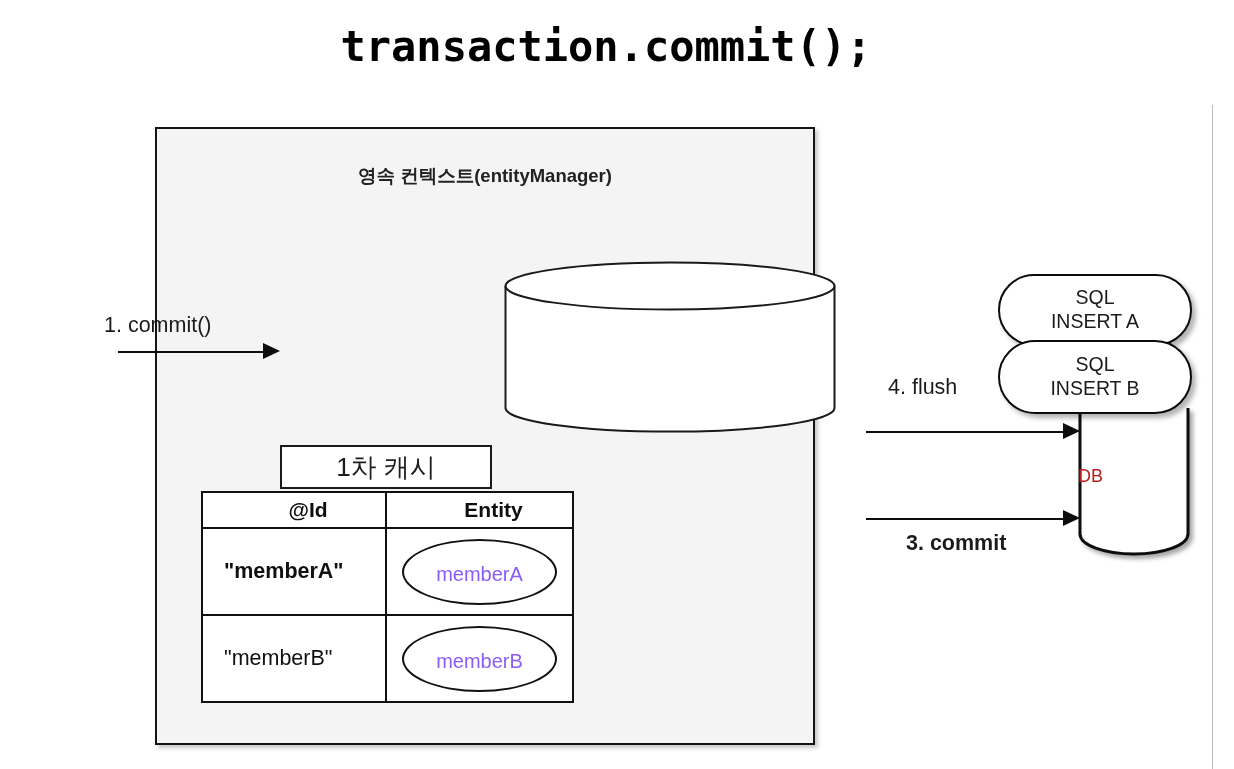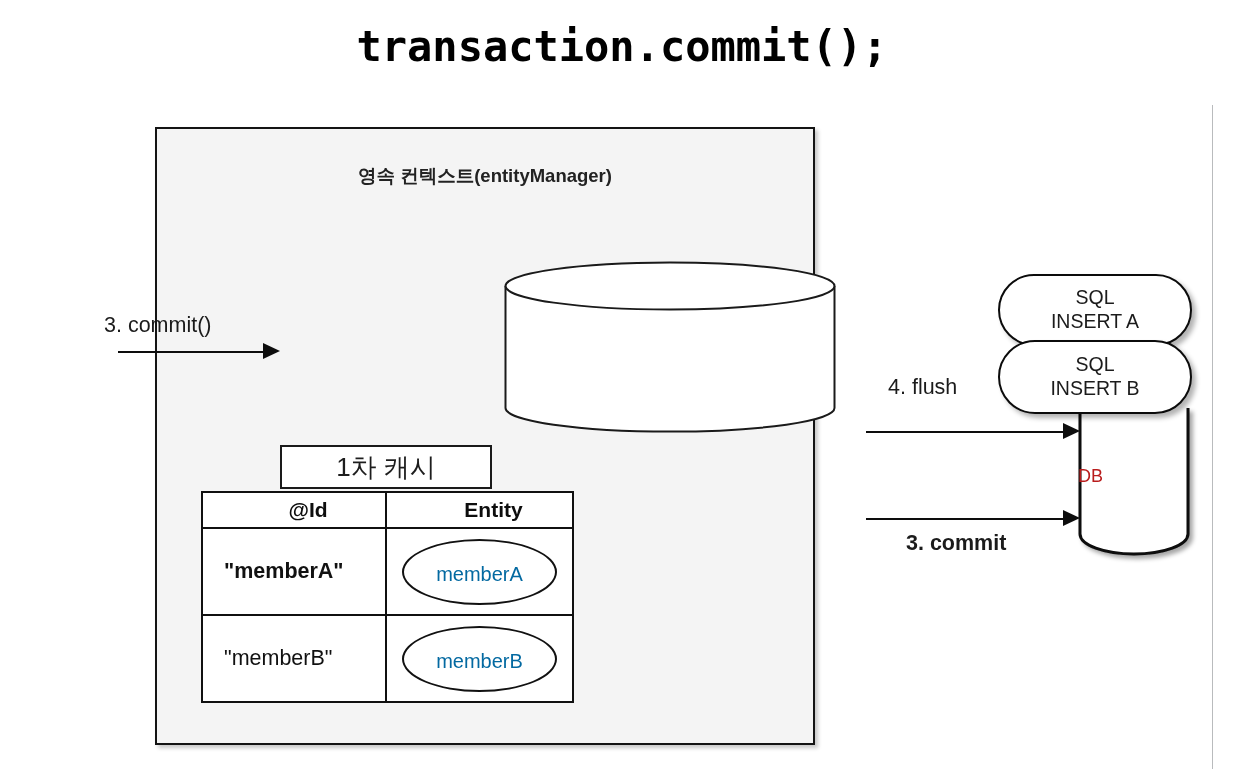--- a/index.html
+++ b/index.html
@@ -24,21 +24,20 @@
     left: 0;
     top: 22px;
     width: 1212px;
     text-align: center;
     font-family: "DejaVu Sans Mono", "Liberation Mono", monospace;
     font-weight: bold;
     font-size: 42px;
     letter-spacing: 0px;
     color: #000000;
     white-space: pre;
-    padding-left: 16px;
   }
 
   
   #slide-margin-line {
     position: absolute;
     left: 1212px;
     top: 105px;
     width: 1px;
     height: 664px;
     background: #b9bbbd;
@@ -144,21 +143,21 @@
   .id-cell.is-strong { font-weight: 600; }
   .entity-ellipse {
     display: inline-block;
     width: 155px;
     height: 66px;
     line-height: 66px;
     border: 2px solid #111111;
     border-radius: 50% / 50%;
     background: #ffffff;
     font-size: 20px;
-    color: #0369a1;
+    color: #8b5cf6;
     text-align: center;
     box-sizing: border-box;
   }
 
   
   .arrow-line {
     position: absolute;
     height: 0;
     border-top: 2.5px solid #0d0d0d;
   }
@@ -271,21 +270,21 @@
       <td class="id-cell">"memberB"</td>
       <td>
         <span class="entity-ellipse">memberB</span>
       </td>
     </tr>
   </tbody>
 </table>
 
 <div class="arrow-line" id="arrow-commit-line"></div>
 <div class="arrow-head" id="arrow-commit-head"></div>
-<div class="arrow-label" id="label-commit">3. commit()</div>
+<div class="arrow-label" id="label-commit">1. commit()</div>
 
 <div class="arrow-line" id="arrow-flush-line"></div>
 <div class="arrow-head" id="arrow-flush-head"></div>
 <div class="arrow-label" id="label-flush">4. flush</div>
 
 <div class="arrow-line" id="arrow-dbcommit-line"></div>
 <div class="arrow-head" id="arrow-dbcommit-head"></div>
 <div class="arrow-label" id="label-dbcommit">3. commit</div>
 
 <div id="db-cylinder">

